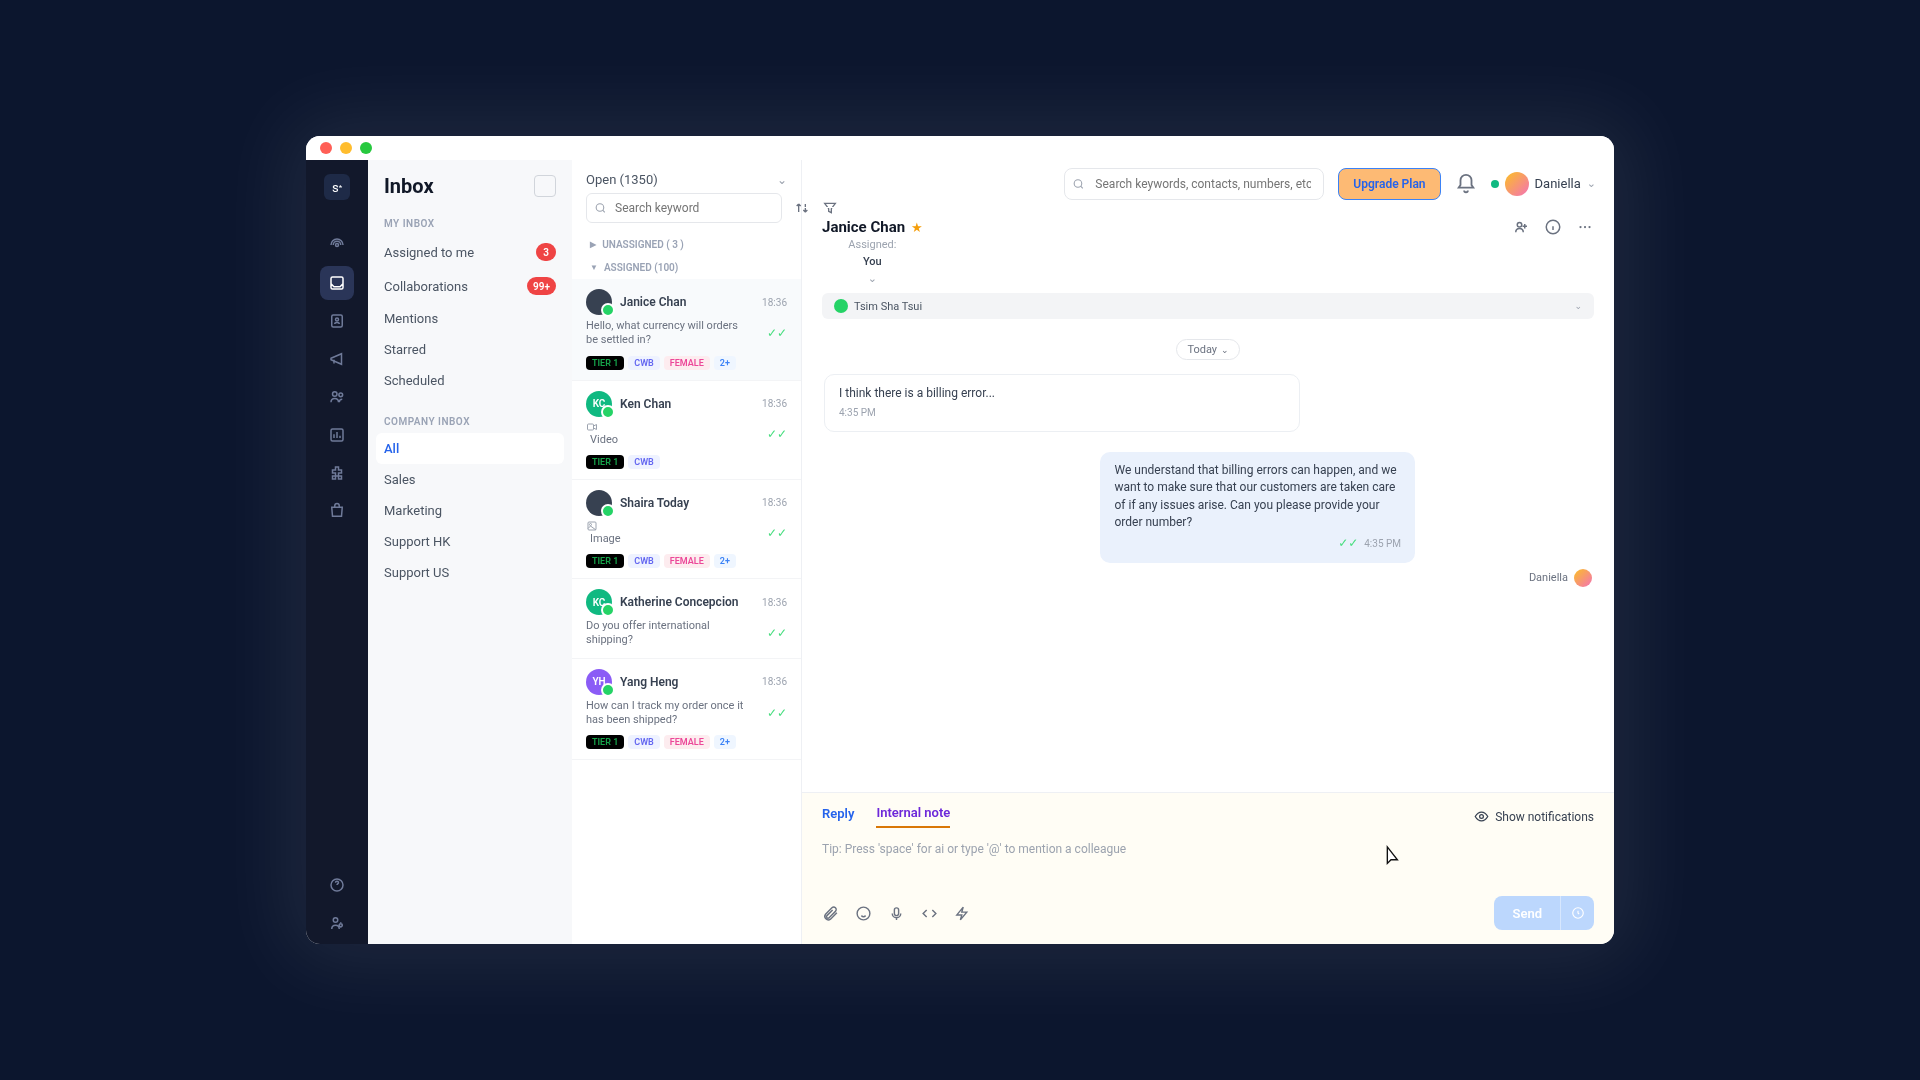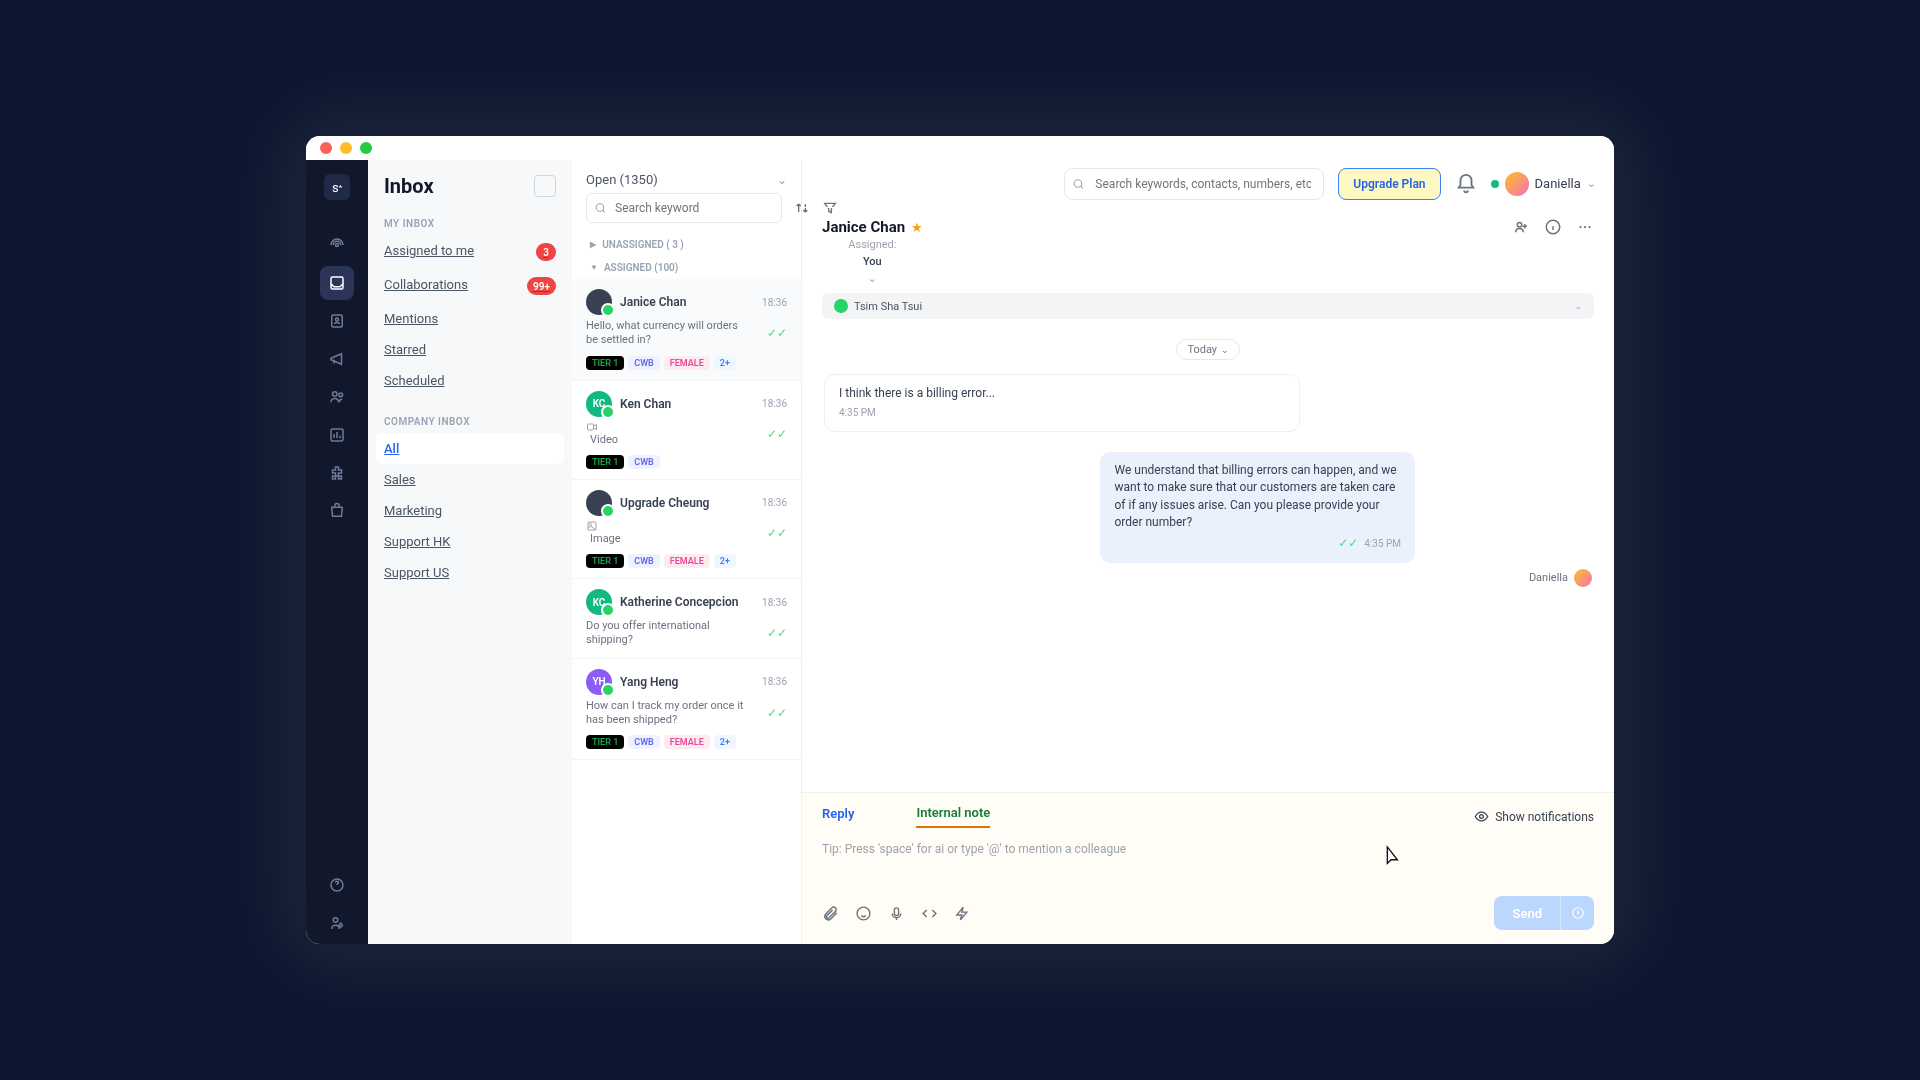--- a/index.html
+++ b/index.html
@@ -26,21 +26,21 @@
 .navrail .logo{ width:26px; height:26px; background:#1e2a47; border-radius:6px; color:#fff; font-size:13px; display:flex; align-items:center; justify-content:center; margin-bottom:28px;}
 .rail-icon{ width:34px; height:34px; display:flex; align-items:center; justify-content:center; color:#6f7a99; margin-bottom:4px; border-radius:8px; cursor:pointer;}
 .rail-icon.active{ background:#2a3558; color:#fff;}
 .rail-icon svg{ width:18px; height:18px; }
 .navrail .spacer{ flex:1; }
 .sidebar { width:204px; background:#f7f8fa; padding:14px 0; display:flex; flex-direction:column; }
 .sidebar-header{ display:flex; align-items:center; justify-content:space-between; padding:0 16px 14px 16px;}
 .sidebar-header h1{ font-size:20px; font-weight:700; color:#111827;}
 .sidebar-header .dup{ width:22px; height:22px; border:1px solid #d1d5db; border-radius:4px; position:relative;}
 .sb-section-label{ font-size:10px; font-weight:600; letter-spacing:0.5px; color:#9aa3b5; padding:6px 16px;}
-.sb-item{ display:flex; justify-content:space-between; padding:8px 16px; font-size:13px; color:#4b5563; cursor:pointer;text-decoration:underline;}
+.sb-item{ display:flex; align-items:center; justify-content:space-between; padding:8px 16px; font-size:13px; color:#4b5563; cursor:pointer;}
 .sb-item.selected{ color:#2563eb; font-weight:500;}
 .badge-pill{ min-width:20px; height:18px; padding:0 6px; border-radius:9px; background:#ef4444; color:#fff; font-size:10px; font-weight:600; display:flex; align-items:center; justify-content:center;}
 .sb-item.company.selected{ background:#fff; border-radius:6px; margin:0 8px; padding:8px; color:#2563eb;}
 .convlist { width:230px; border-right:1px solid #eef0f4; display:flex; flex-direction:column; }
 .convlist-header{ padding:12px 14px 6px; font-size:13px; color:#4b5563; display:flex; align-items:center; justify-content:space-between;}
 .convlist-header .chev{ color:#9ca3af; font-size:12px;}
 .conv-search{ display:flex; align-items:center; gap:12px; padding:0 14px 10px;}
 .conv-search input{ flex:1; height:30px; border:1px solid #e5e7eb; border-radius:6px; padding:0 10px 0 28px; font-size:12px; color:#6b7280; background:#fff;}
 .search-wrap{ position:relative; flex:1;}
 .search-wrap .mag{ position:absolute; left:8px; top:50%; transform:translateY(-50%); color:#9ca3af;}
@@ -62,21 +62,21 @@
 .conv-tags{ display:flex; gap:4px; margin-top:8px;}
 .tag{ font-size:9px; font-weight:600; padding:2px 6px; border-radius:4px;}
 .tag.tier{ background:#000000; color:#16a34a;}
 .tag.cwb{ background:#eef2ff; color:#6366f1;}
 .tag.fem{ background:#fdecef; color:#ec4899;}
 .tag.more{ background:#eff6ff; color:#3b82f6;}
 .main{ flex:1; display:flex; flex-direction:column; min-width:0;}
 .topbar{ height:48px; display:flex; align-items:center; gap:14px; padding:0 18px; border-bottom:1px solid #fff;}
 .topbar .search{ flex:0 0 260px;}
 .topbar input{ width:100%; height:32px; border:1px solid #e5e7eb; border-radius:8px; padding:0 12px 0 30px; font-size:12px; color:#9ca3af;}
-.btn-upgrade{ height:32px; padding:0 14px; border:1px solid #3b82f6; color:#2563eb; background:#fef9c3; border-radius:8px; font-size:12px; font-weight:600; cursor:pointer;}
+.btn-upgrade{ height:32px; padding:0 14px; border:1px solid #3b82f6; color:#2563eb; background:#fdba74; border-radius:8px; font-size:12px; font-weight:600; cursor:pointer;}
 .bell{ width:22px; height:22px; color:#6b7280;}
 .user-chip{ display:flex; align-items:center; gap:6px; font-size:13px; color:#374151;}
 .user-chip .presence{ width:8px; height:8px; border-radius:50%; background:#10b981;}
 .user-chip .av{ width:24px; height:24px; border-radius:50%; background:linear-gradient(135deg,#fbbf24,#f472b6);}
 .user-chip .chev{ font-size:11px; color:#9ca3af;}
 .chathdr{ padding:10px 20px 8px; display:flex; align-items:flex-start; justify-content:space-between;}
 .chathdr-left{ display:flex; flex-direction:column; gap:2px;}
 .chathdr-title{ display:flex; align-items:center; gap:6px;}
 .chathdr-title h2{ font-size:15px; font-weight:700; color:#111827;}
 .star{ color:#f59e0b; font-size:13px;}
@@ -95,21 +95,21 @@
 .bubble .ts{ font-size:10px; color:#9ca3af; margin-top:4px;}
 .out-wrap{ display:flex; justify-content:flex-end;}
 .bubble.out{ background:#eaf1fc; color:#374151; max-width:64%;}
 .out-meta{ display:flex; justify-content:flex-end; gap:6px; font-size:10px; color:#9ca3af; margin-top:4px; align-items:center;}
 .sender-line{ display:flex; justify-content:flex-end; gap:6px; margin-top:6px; align-items:center; font-size:11px; color:#6b7280;}
 .sender-line .mini-av{ width:18px; height:18px; border-radius:50%; background:linear-gradient(135deg,#fbbf24,#f472b6);}
 .composer{ border-top:1px solid #eef0f4; padding:0 20px 14px; background:#fff;}
 .composer.note{ background:#fffdf5;}
 .comp-tabs{ display:flex; gap:22px; padding:12px 0 8px; align-items:center;}
 .comp-tab{ font-size:13px; font-weight:600; color:#2563eb; cursor:pointer; padding-bottom:6px;}
-.comp-tab.note-tab{ color:#15803d; border-bottom:2px solid #d97706;margin-left:40px;}
+.comp-tab.note-tab{ color:#6d28d9; border-bottom:2px solid #d97706;}
 .comp-tabs .notif{ margin-left:auto; display:flex; gap:6px; align-items:center; font-size:12px; color:#374151; cursor:pointer;}
 .comp-input{ min-height:54px; font-size:12px; color:#9ca3af; padding:6px 0;}
 .comp-toolbar{ display:flex; align-items:center; gap:16px; padding-top:6px;}
 .comp-toolbar .tic{ width:17px; height:17px; color:#6b7280; cursor:pointer;}
 .send-wrap{ margin-left:auto; display:flex;}
 .send-btn{ height:34px; padding:0 18px; background:#bcd7fd; color:#fff; border:none; border-radius:8px 0 0 8px; font-size:13px; font-weight:600; cursor:pointer;}
 .send-more{ height:34px; width:34px; background:#bcd7fd; border:none; border-left:1px solid rgba(255,255,255,0.4); border-radius:0 8px 8px 0; color:#fff; display:flex; align-items:center; justify-content:center; cursor:pointer;}
 .cursor{ position:absolute; right:212px; bottom:74px; pointer-events:none; color:#111;}
 svg{ display:block; }
 .flex-spacer{ flex:1; }
@@ -297,21 +297,21 @@
             <div class="conv-tags">
               <span class="tag tier">TIER 1</span>
               <span class="tag cwb">CWB</span>
             </div>
           </div>
           <div class="conv-item">
             <div class="conv-row1">
               <div class="avatar dark">
                 <span class="ch"></span>
               </div>
-              <span class="conv-name">Upgrade Cheung</span>
+              <span class="conv-name">Shaira Today</span>
               <span class="conv-time">18:36</span>
             </div>
             <div class="conv-row2">
               <span class="conv-preview"><span style="margin-right: 4px; color: rgb(156, 163, 175);"><svg width="12" height="12" viewBox="0 0 24 24" fill="none" stroke="currentColor" stroke-width="2">
                     <rect x="4" y="4" width="16" height="16" rx="2"></rect>
                     <circle cx="9" cy="9" r="2"></circle>
                     <path d="M4 17l5-5 11 8"></path>
                   </svg></span>Image</span>
               <span class="ticks">✓✓</span>
             </div>

